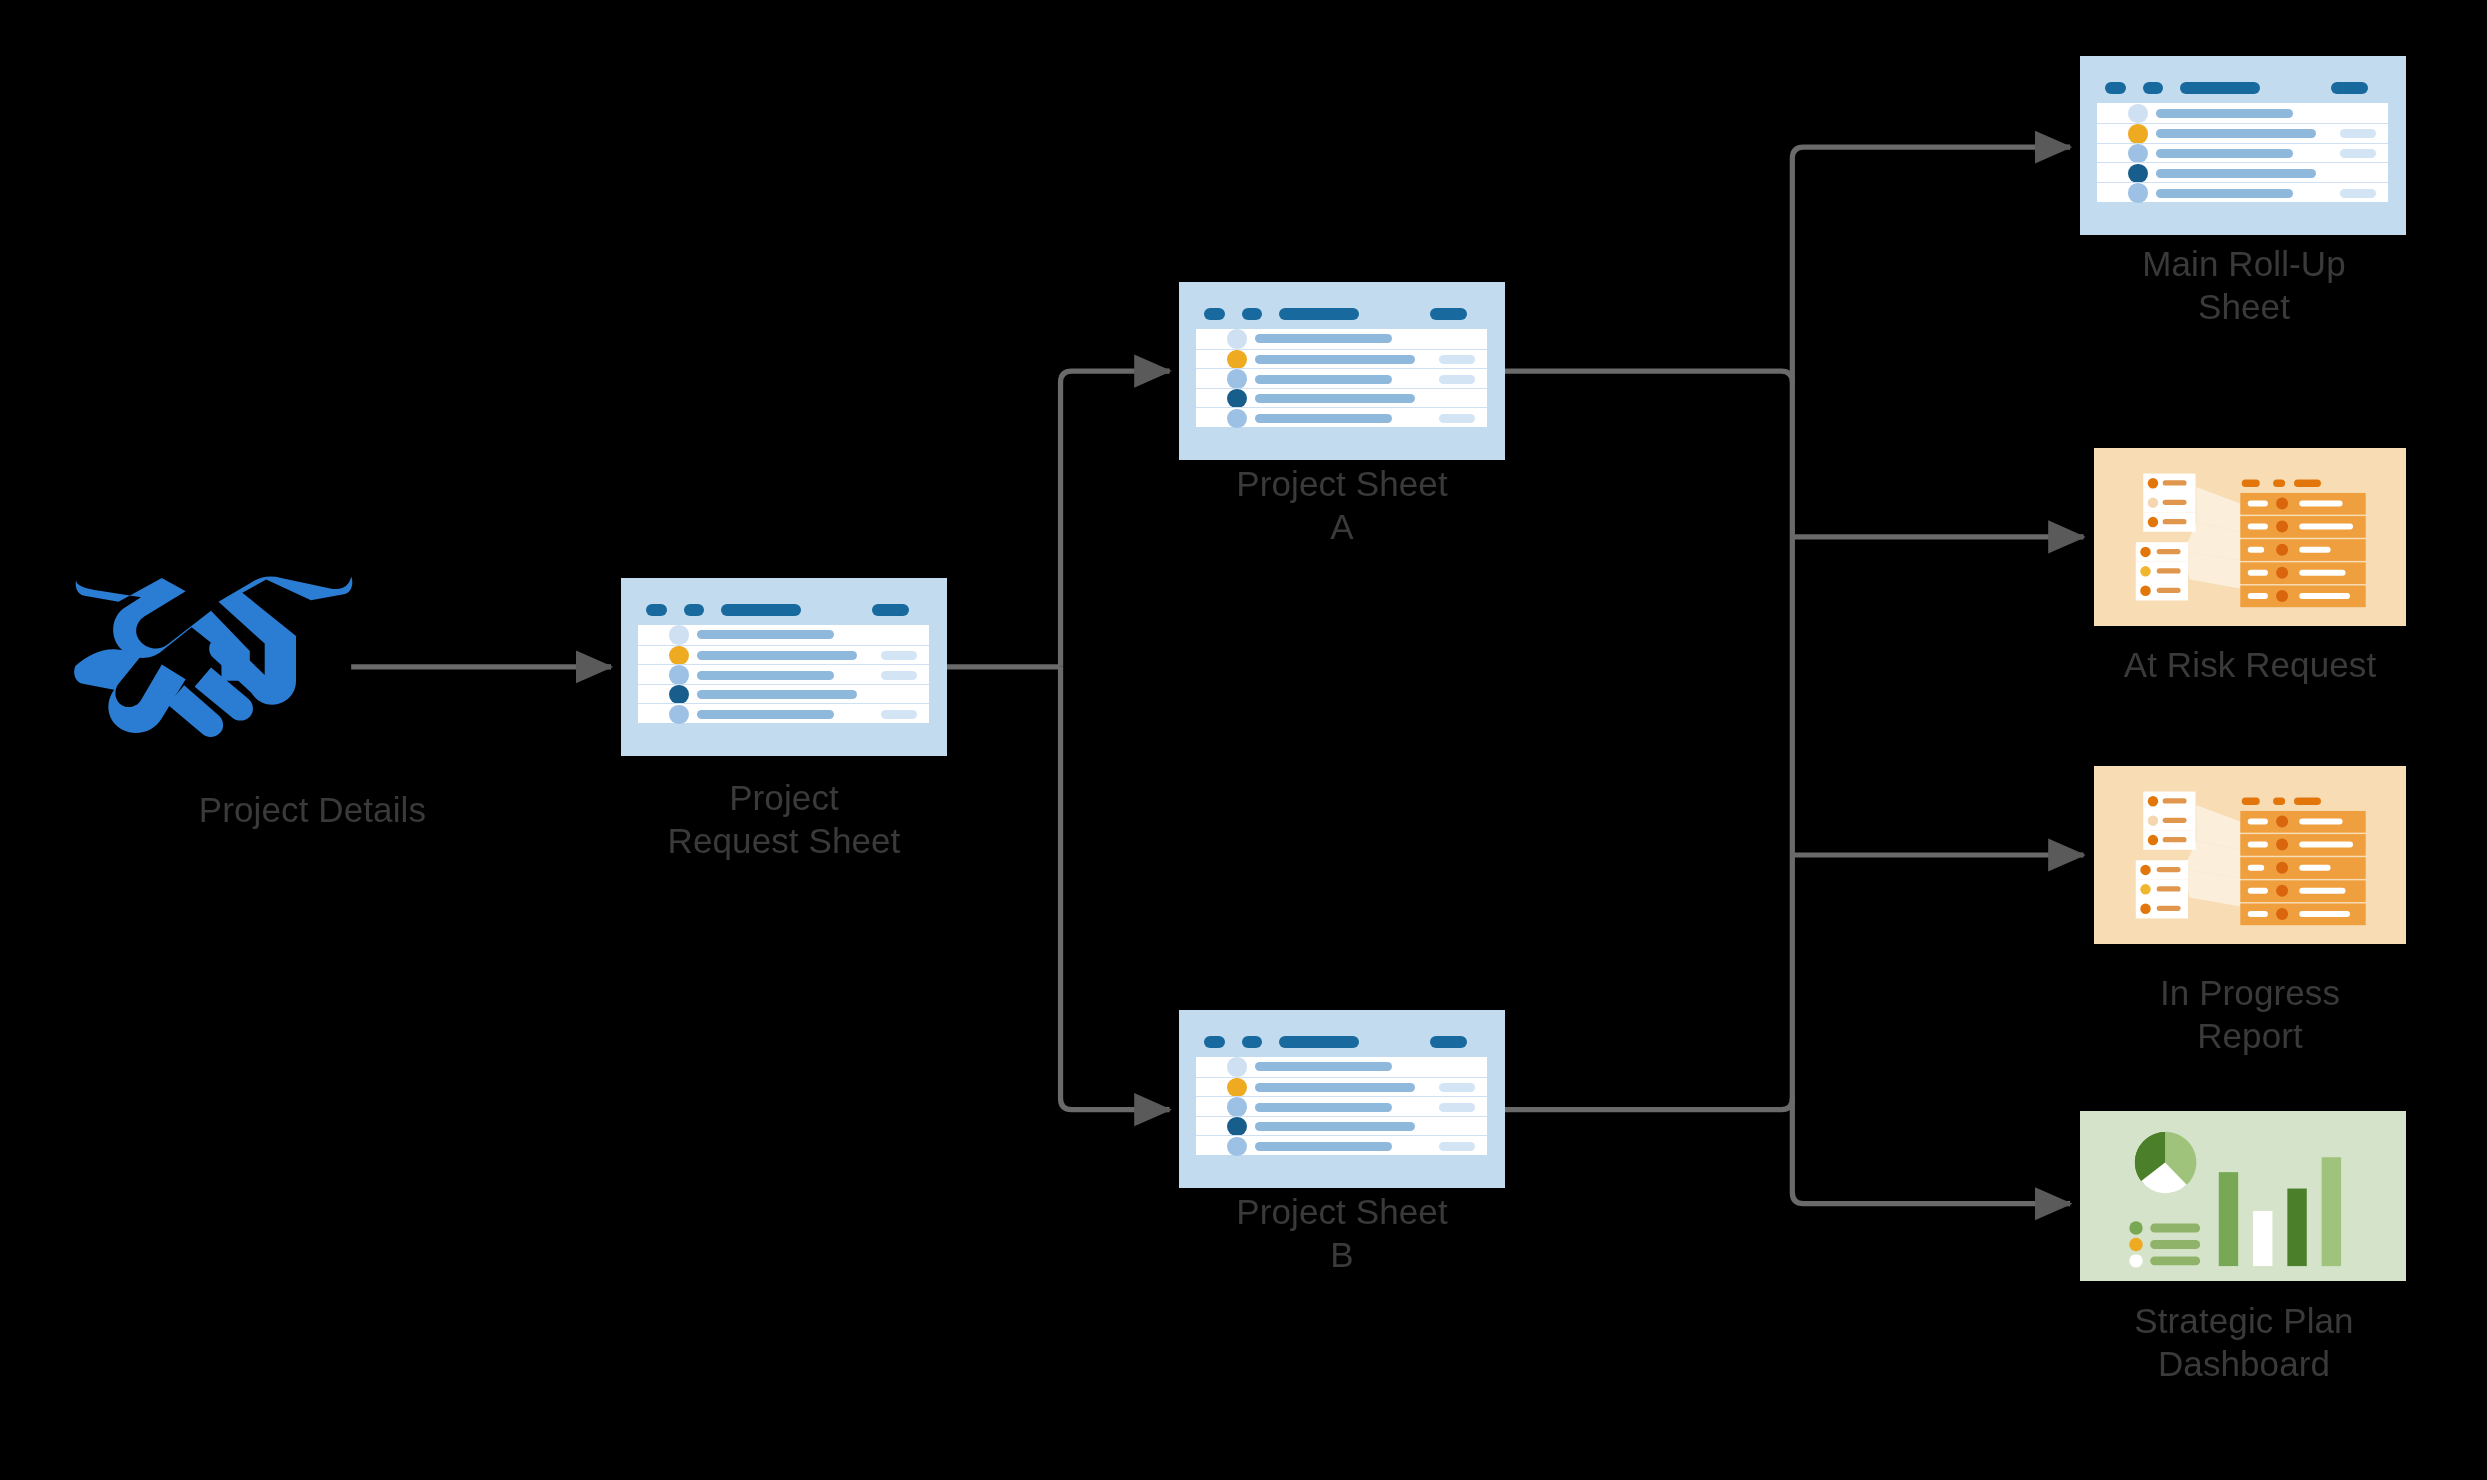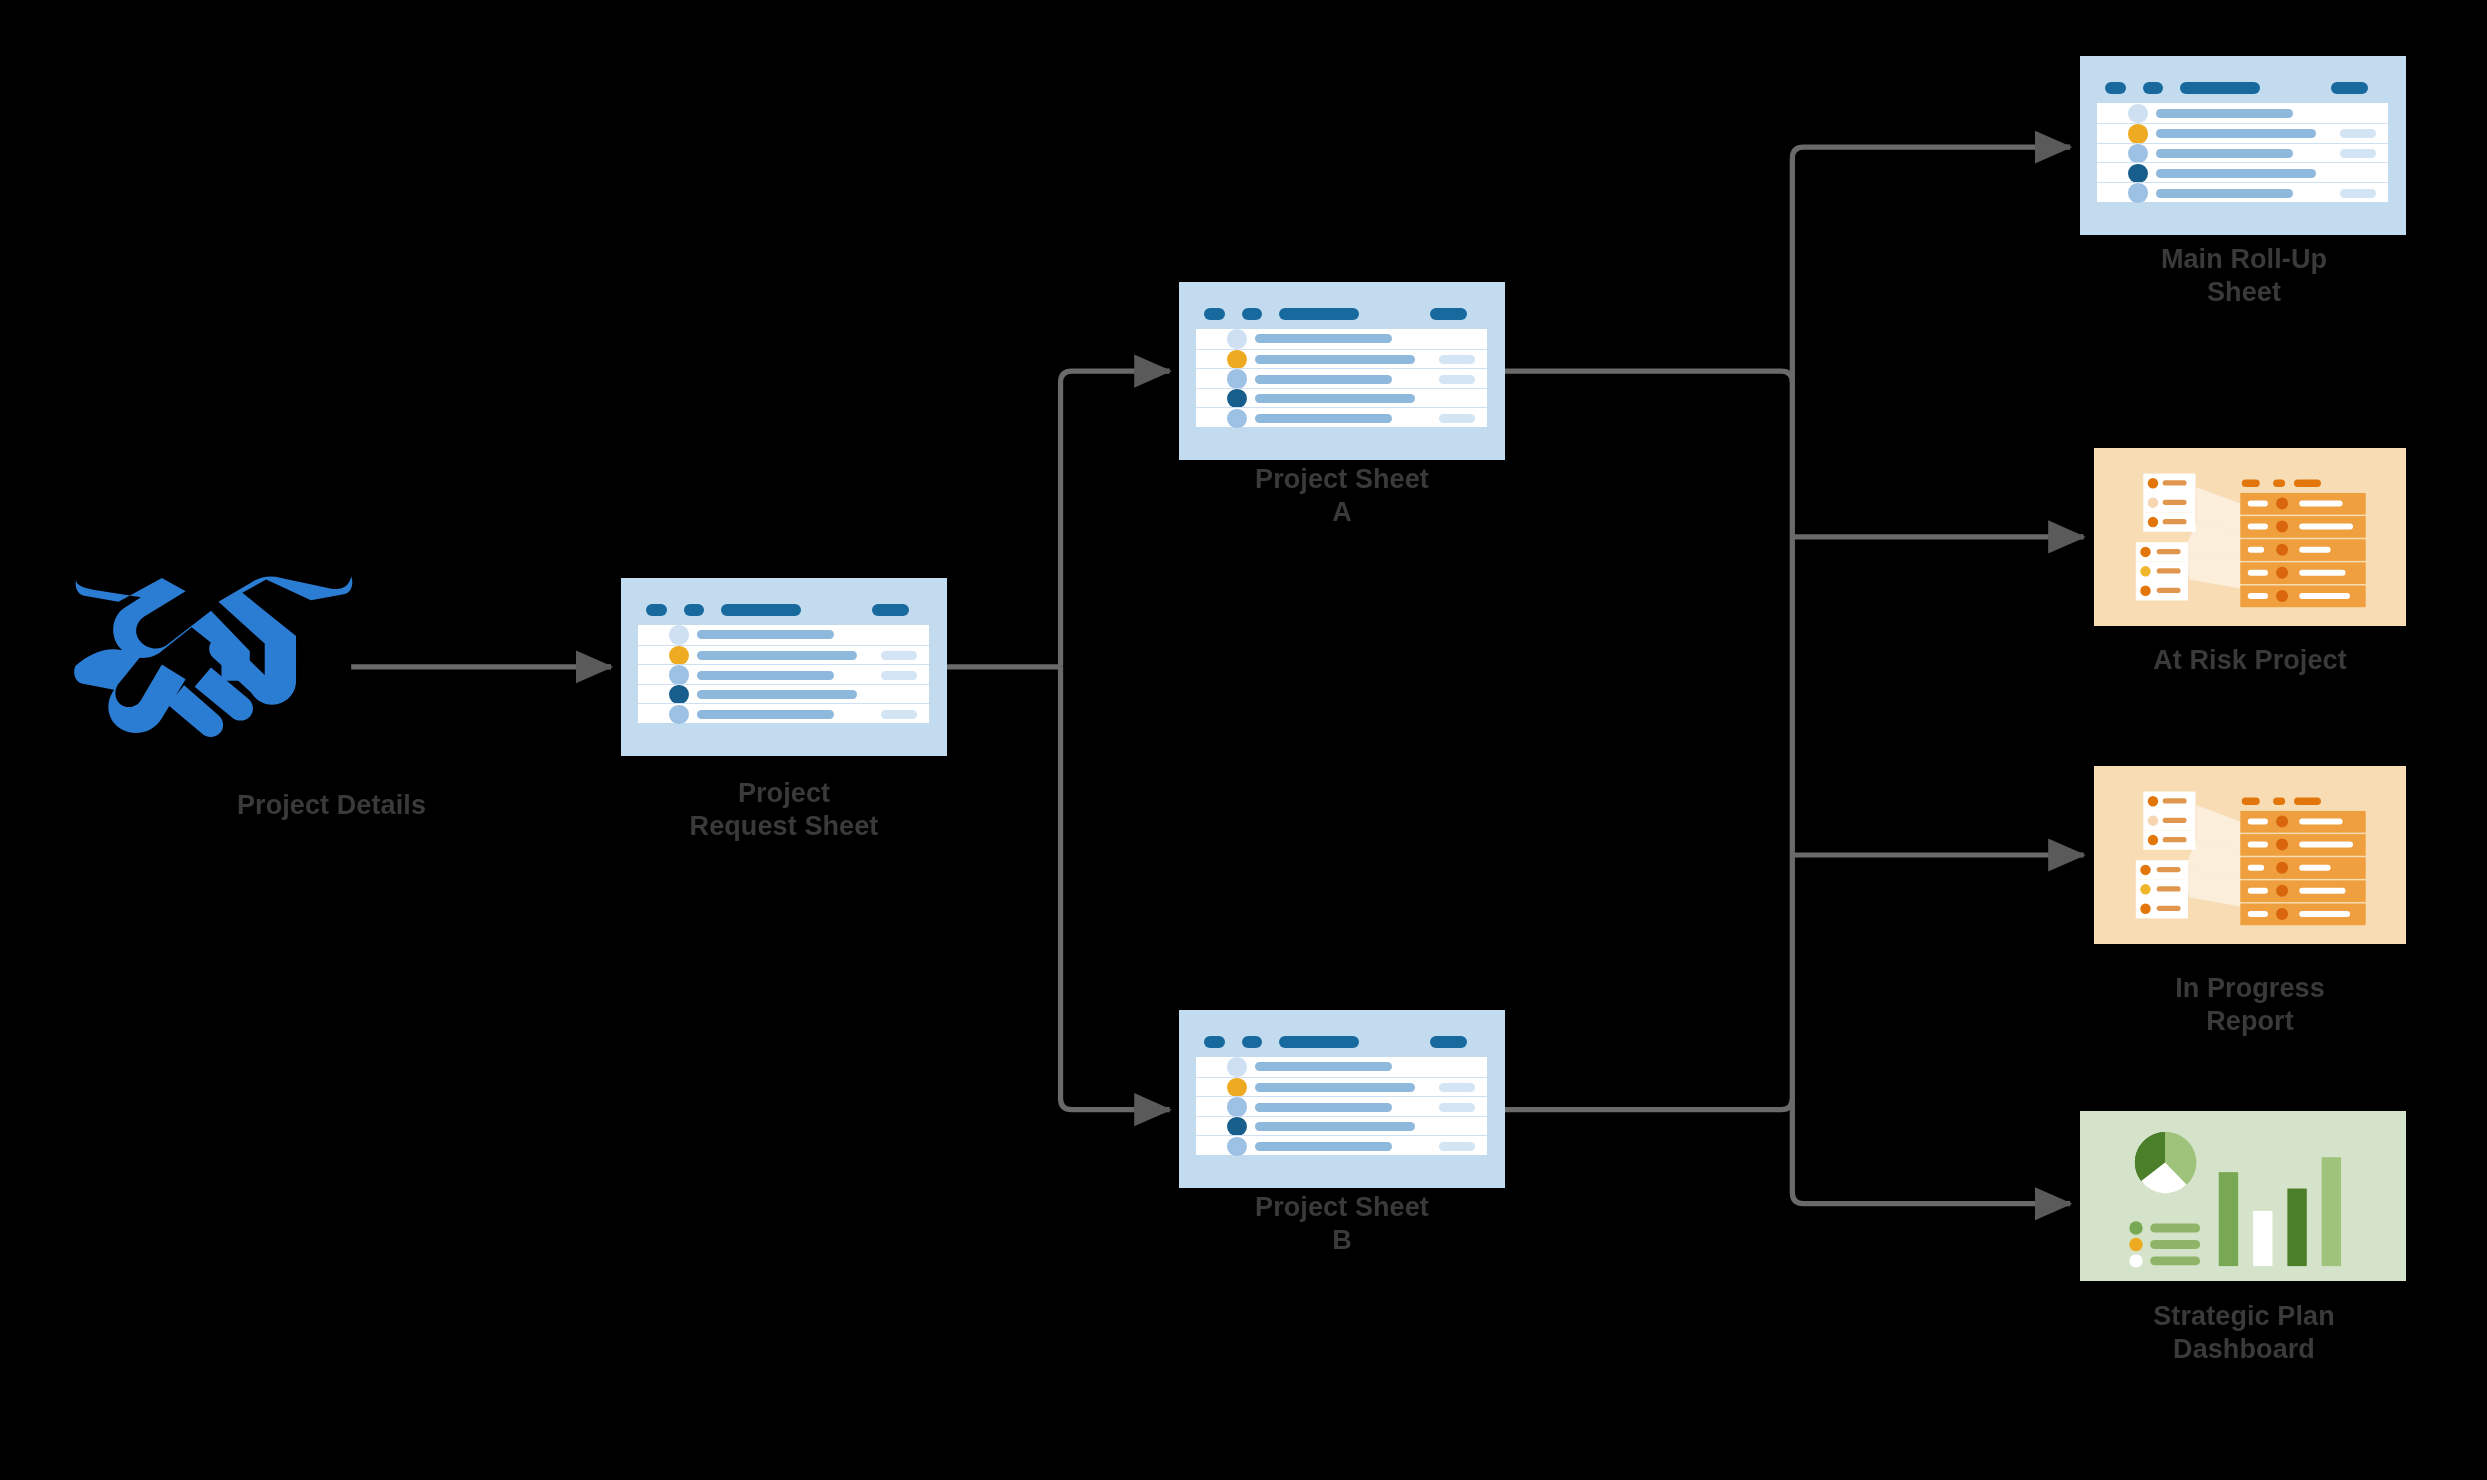--- a/index.html
+++ b/index.html
@@ -11,23 +11,23 @@
     overflow:hidden;
     font-family:"Liberation Sans","DejaVu Sans",sans-serif;
   }
   #wires{position:absolute;left:0;top:0;width:2487px;height:1480px;}
 
   .node{position:absolute;}
   .node-label{
     position:absolute;
     text-align:center;
     color:#3a3a3a;
-    font-size:27px;
+    font-size:35px;
     line-height:1.22;
-    font-weight:700;
+    font-weight:400;
     letter-spacing:0.1px;
     white-space:pre-line;
   }
 
   
   .sheet{
     position:absolute;
     background:#c3dbef;
     box-sizing:border-box;
   }
@@ -334,21 +334,21 @@
         </g>
         <g fill="#d9650c">
           <circle cx="252" cy="74" r="8"></circle>
           <circle cx="252" cy="105" r="8"></circle>
           <circle cx="252" cy="136" r="8"></circle>
           <circle cx="252" cy="167" r="8"></circle>
           <circle cx="252" cy="198" r="8"></circle>
         </g>
       </svg>
     </div>
-    <div class="node-label" style="left:2041px;top:644px;width:418px;">At Risk Project</div>
+    <div class="node-label" style="left:2041px;top:644px;width:418px;">At Risk Request</div>
   </div>
 
   <div class="node">
     <div class="report" style="left:2094px;top:766px;width:312px;height:178px;">
       <svg viewBox="0 0 418 238" xmlns="http://www.w3.org/2000/svg" aria-hidden="true">
         <g fill="#fbeedb">
           <path d="M137,52 L196,74 L196,112 L137,100 Z"></path>
           <path d="M137,100 L196,112 L196,150 L120,138 Z"></path>
           <path d="M120,138 L196,150 L196,188 L128,176 Z"></path>
         </g>

